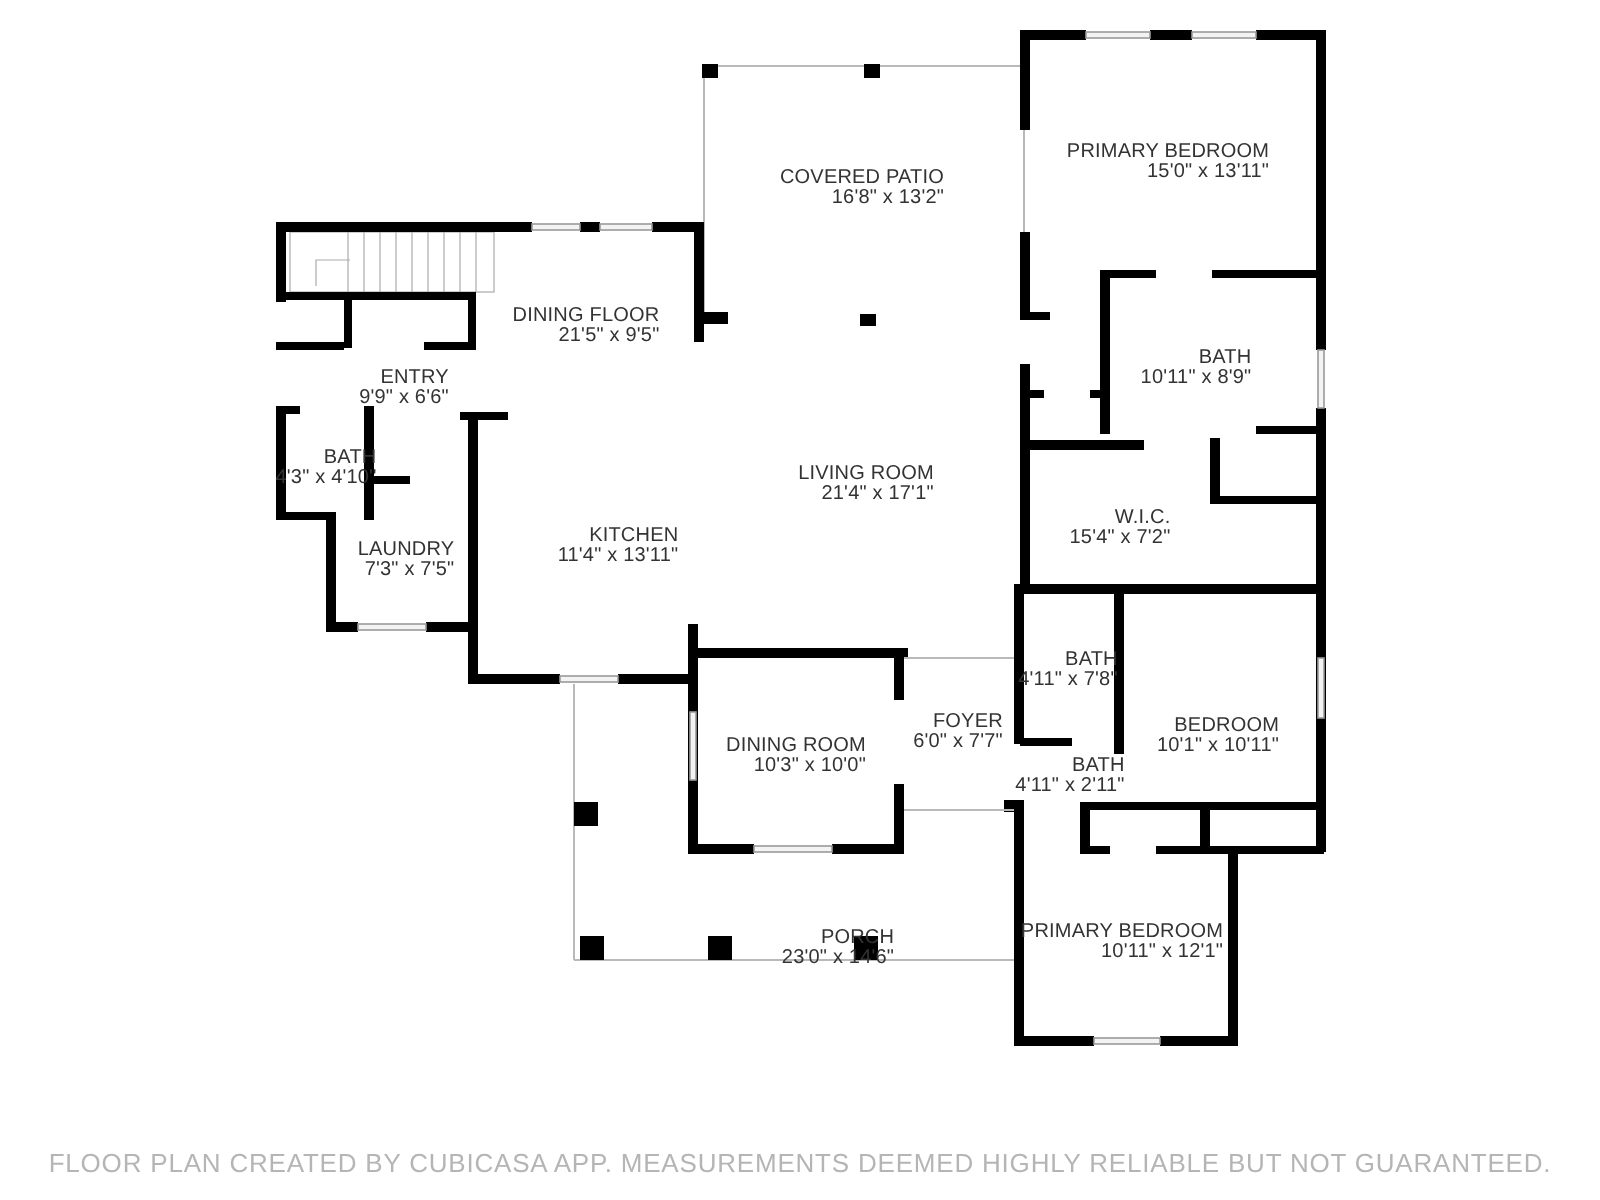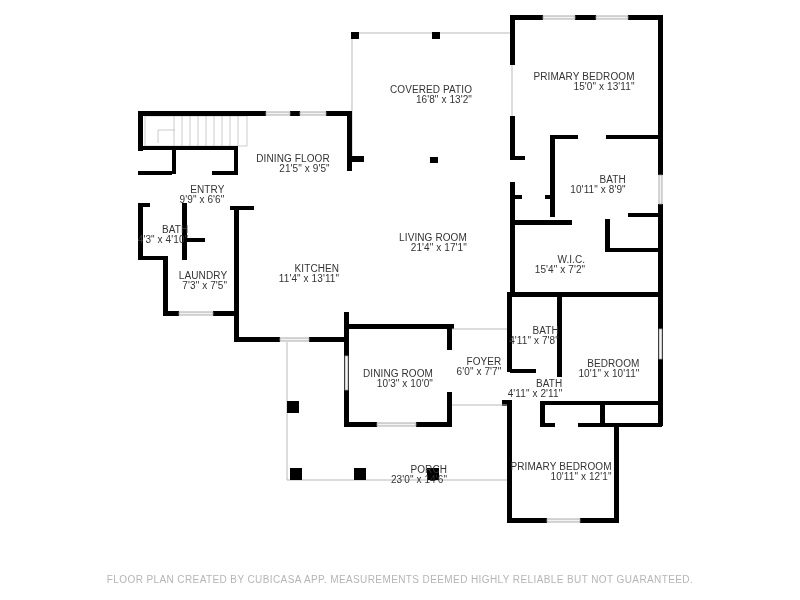--- a/index.html
+++ b/index.html
@@ -5,21 +5,21 @@
   html, body { margin: 0; padding: 0; background: #ffffff; }
   body { width: 800px; height: 600px; position: relative; overflow: hidden; font-family: "Liberation Sans", sans-serif; }
   #plan { position: absolute; left: 0; top: 0; width: 800px; height: 600px; }
   .wall { fill: #000; }
   .thin { stroke: #b9b9b9; stroke-width: 1; fill: none; }
   .win { fill: #f3f3f3; stroke: #9a9a9a; stroke-width: 0.8; }
   .col { fill: #000; }
   .room-label { position: absolute; transform: translate(-50%, -50%); text-align: right; color: #333; font-size: 10px; line-height: 9.5px; white-space: nowrap; letter-spacing: 0.1px; }
   .room-label .nm { display: block; }
   .room-label .dm { display: block; }
-  #footer { position: absolute; left: 0; width: 800px; top: 574px; text-align: center; font-size: 10px; color: #b5b5b5; letter-spacing: 0.4px; }
+  #footer { position: absolute; left: 0; width: 800px; top: 574px; text-align: center; font-size: 13px; color: #b5b5b5; letter-spacing: 0.4px; }
 </style>
 </head>
 <body>
 
 <svg id="plan" viewBox="0 0 800 600" xmlns="http://www.w3.org/2000/svg">
 
   <g>
     <line class="thin" x1="352" y1="33" x2="512" y2="33"></line>
     <line class="thin" x1="352" y1="33" x2="352" y2="160"></line>
     <line class="thin" x1="512" y1="33" x2="512" y2="160"></line>

